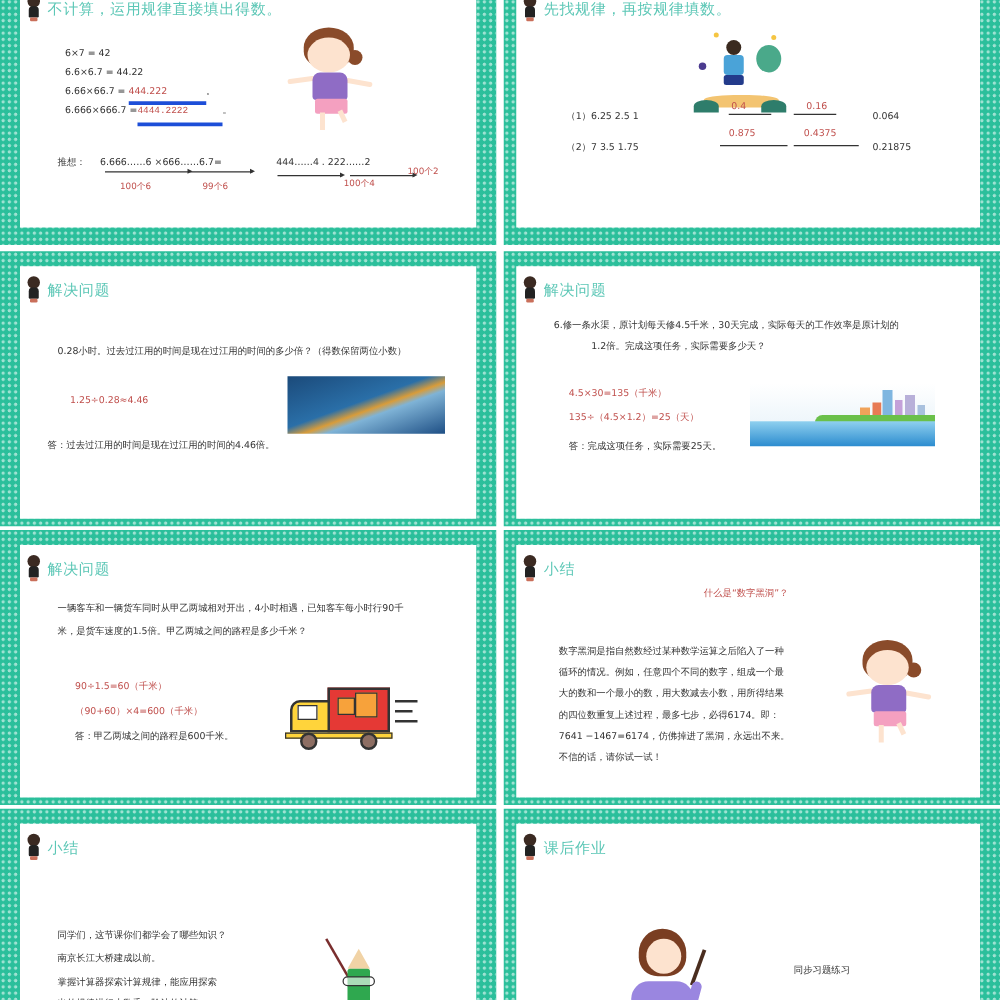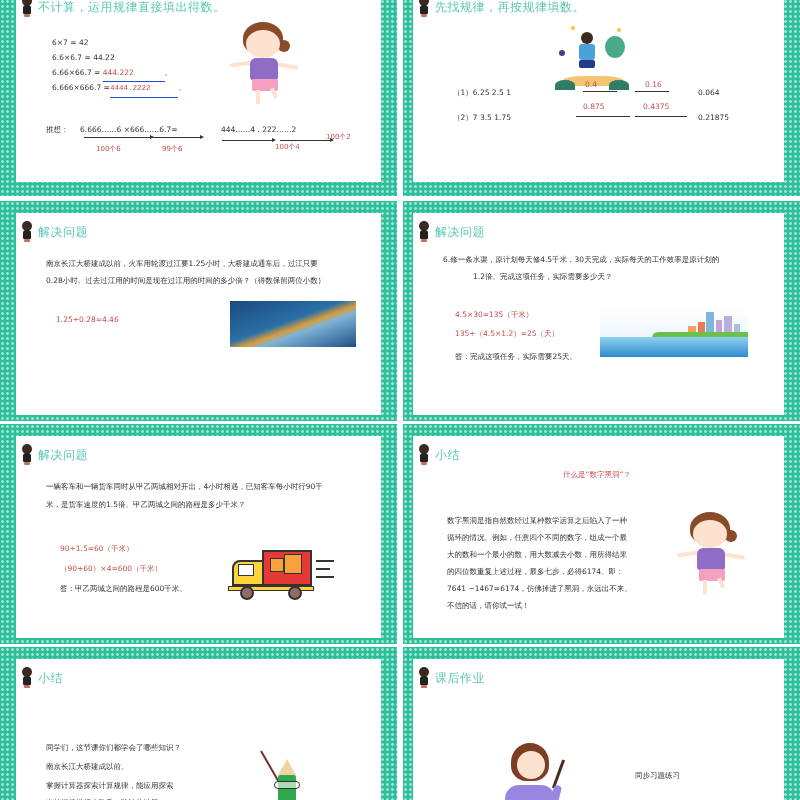--- a/index.html
+++ b/index.html
@@ -21,21 +21,21 @@
   }
   .slide.cropped .inner { top: -20px; }
   .title-row { position: absolute; left: 4px; top: 8px; display: flex; align-items: center; gap: 4px; }
   .mascot { width: 14px; height: 22px; position: relative; }
   .mascot .head { position:absolute; left:2px; top:0; width:10px; height:10px; border-radius:50%; background:#3b2a22; }
   .mascot .body { position:absolute; left:3px; top:9px; width:8px; height:9px; border-radius:3px 3px 1px 1px; background:#222; }
   .mascot .leg { position:absolute; left:4px; top:18px; width:6px; height:3px; background:#c96f5a; border-radius:1px; }
   .title { font-size: 12px; color: #5cc7b6; letter-spacing: 0.5px; }
   .txt { position: absolute; font-size: 7.5px; color: #333; line-height: 17px; white-space: nowrap; }
   .red { color: #c0504d; }
-  .ul { display:inline-block; border-bottom: 1px solid #1d4ed8; min-width: 60px; color:#c0504d; }
+  .ul { display:inline-block; border-bottom: 3px solid #1d4ed8; min-width: 60px; color:#c0504d; }
   .arrow { position:absolute; height:1px; background:#333; }
   .arrow::after { content:""; position:absolute; right:-2px; top:-2px; border-left:4px solid #333; border-top:2.5px solid transparent; border-bottom:2.5px solid transparent; }
   .label-red { position:absolute; font-size:7px; color:#c0504d; }
   
   .girl { position:absolute; width:70px; height:85px; }
   .girl .hair { position:absolute; left:15px; top:0; width:40px; height:32px; border-radius:50% 50% 40% 40%; background:#8a4b2a; }
   .girl .bun { position:absolute; left:50px; top:18px; width:12px; height:12px; border-radius:50%; background:#8a4b2a; }
   .girl .face { position:absolute; left:18px; top:8px; width:34px; height:28px; border-radius:50%; background:#fde3cf; }
   .girl .shirt { position:absolute; left:22px; top:36px; width:28px; height:22px; border-radius:6px 6px 3px 3px; background:#8f6cc5; }
   .girl .armL { position:absolute; left:2px; top:40px; width:22px; height:4px; background:#fde3cf; border-radius:2px; transform:rotate(-8deg); }
@@ -153,24 +153,24 @@
     <div class="dots"></div>
     <div class="inner" style="top:12px; bottom:6px;">
       <div class="title-row">
         <div class="mascot">
             <div class="head"></div>
             <div class="body"></div>
             <div class="leg"></div>
           </div>
         <span class="title">解决问题</span>
       </div>
-      <div class="txt" style="left:30px; top:42px;">南京长江大桥建成以前，火车用轮渡过江要1.25小时，大桥建成通车后，过江只要</div>
       <div class="txt" style="left:30px; top:59px;">0.28小时。过去过江用的时间是现在过江用的时间的多少倍？（得数保留两位小数）</div>
       <div class="txt red" style="left:40px; top:98px;">1.25÷0.28≈4.46</div>
       <div class="bridge" style="left:214px; top:88px; width:126px; height:46px;"></div>
+      <div class="txt" style="left:22px; top:134px;">答：过去过江用的时间是现在过江用的时间的4.46倍。</div>
     </div>
   </div>
 
   <div class="slide" style="left:403px; top:201px; height:220px;">
     <div class="dots"></div>
     <div class="inner" style="left:10px; top:12px; bottom:6px;">
       <div class="title-row">
         <div class="mascot">
             <div class="head"></div>
             <div class="body"></div>

